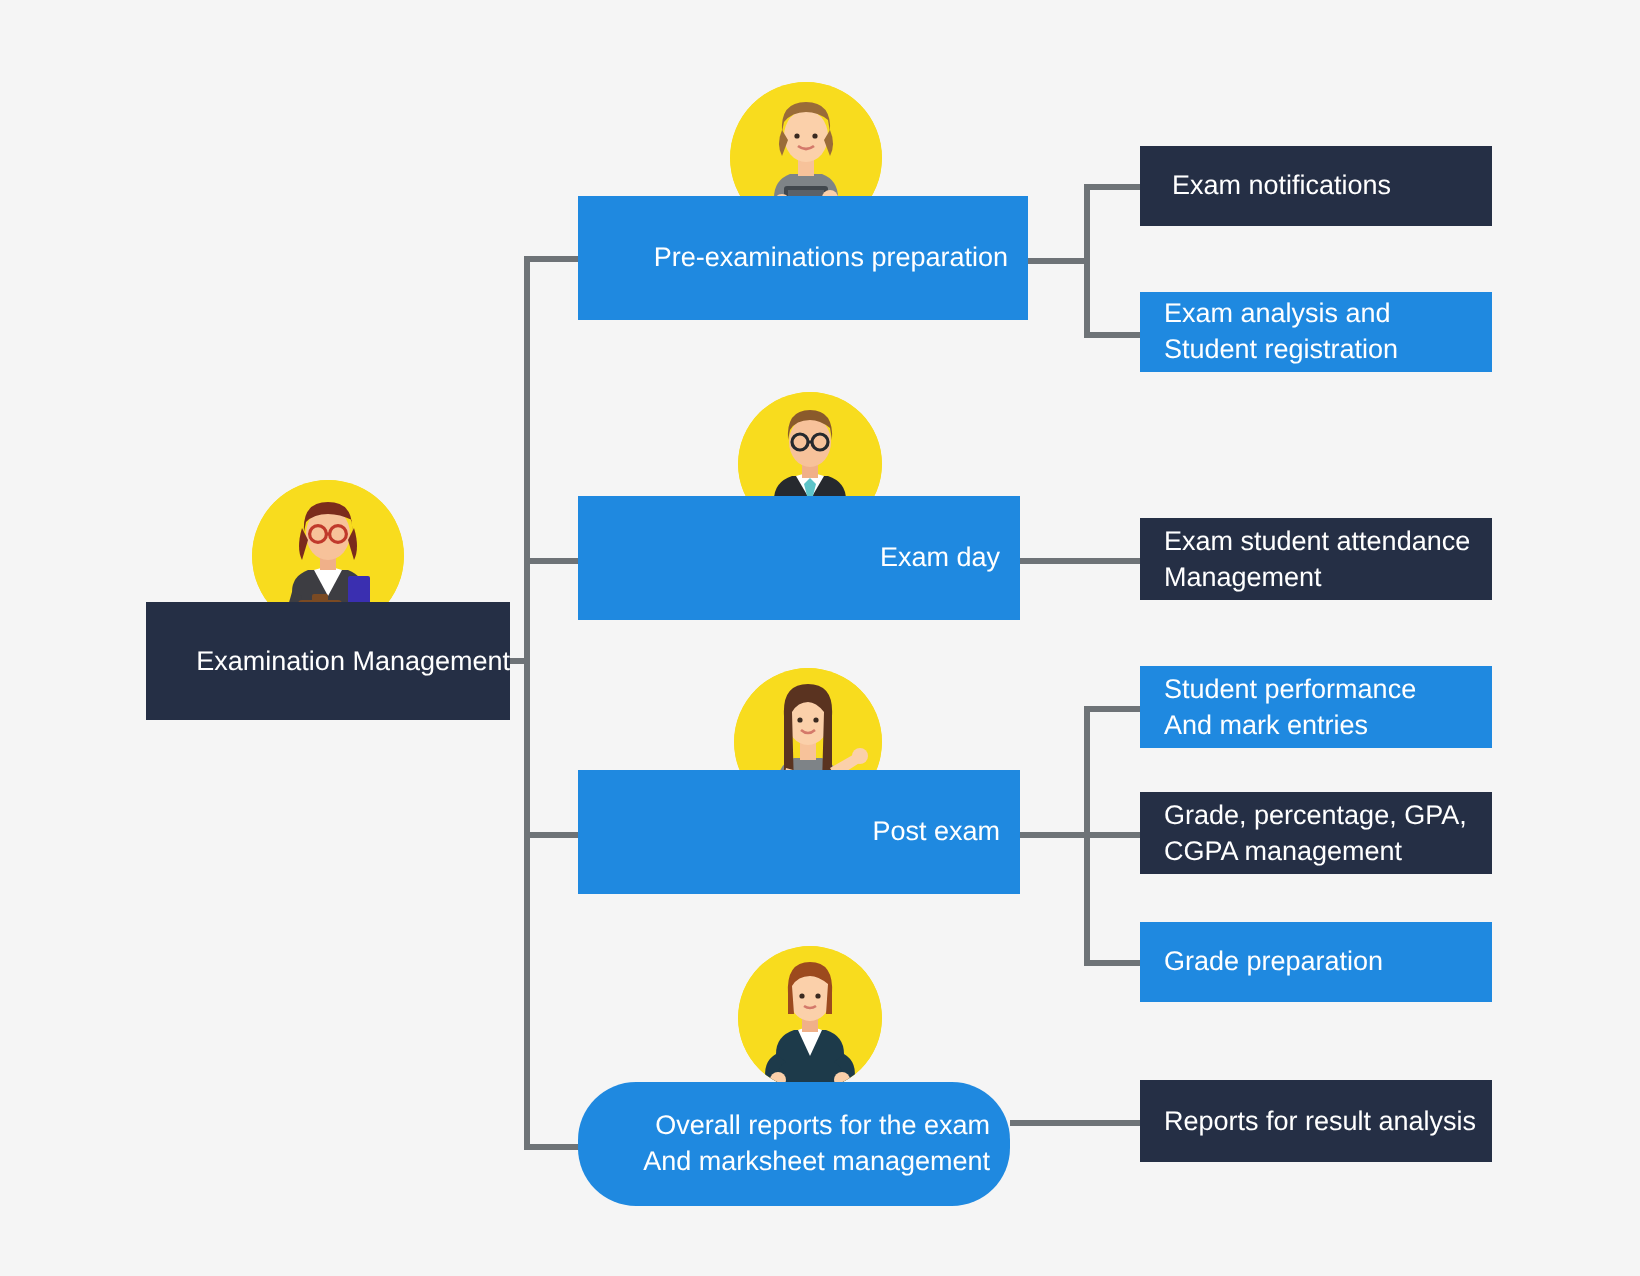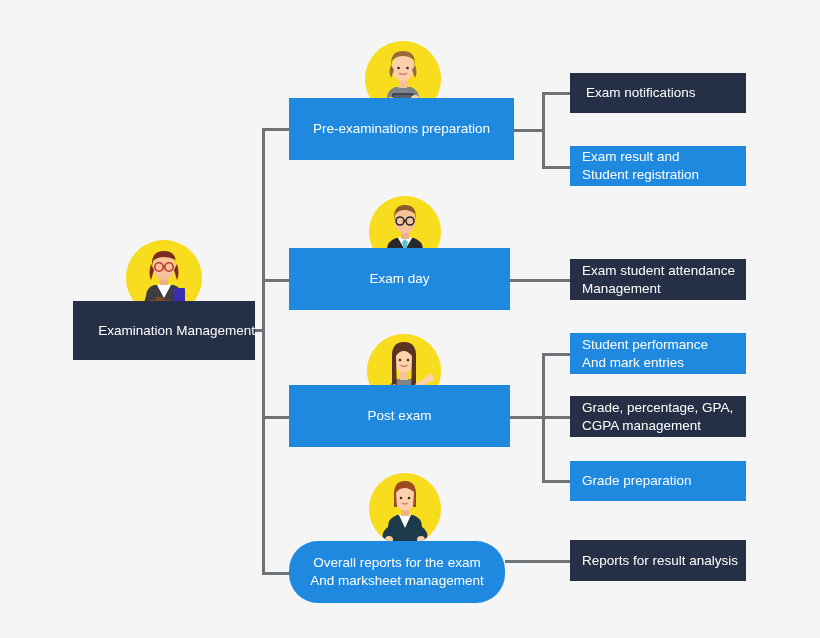--- a/index.html
+++ b/index.html
@@ -50,21 +50,21 @@
   .root {
     padding-left: 12px;
     font-size: 13.5px;
   }
   .level1 {
     justify-content: center;
     text-align: center;
     font-size: 13.5px;
     padding: 0 10px;
   }
-  .level1 .node-label { text-align: center; }
+  .level1 .node-label { text-align: right; }
   .leaf {
     padding-left: 12px;
     font-size: 13.5px;
   }
 
   
   .avatar {
     position: absolute;
     z-index: 2;
     border-radius: 50%;
@@ -219,21 +219,21 @@
     <span class="node-label">Examination Management</span>
   </div>
 
   <div class="node blue level1" style="left:289px; top:98px; width:225px; height:62px;">
     <span class="node-label">Pre-examinations preparation</span>
   </div>
   <div class="node dark leaf" style="left:570px; top:73px; width:176px; height:40px;padding-left:16px;">
     <span class="node-label">Exam notifications</span>
   </div>
   <div class="node blue leaf" style="left:570px; top:146px; width:176px; height:40px;">
-    <span class="node-label">Exam result and
+    <span class="node-label">Exam analysis and
 Student registration</span>
   </div>
 
   <div class="node blue level1" style="left:289px; top:248px; width:221px; height:62px;">
     <span class="node-label">Exam day</span>
   </div>
   <div class="node blue level1" style="left:289px; top:385px; width:221px; height:62px;">
     <span class="node-label">Post exam</span>
   </div>
 

